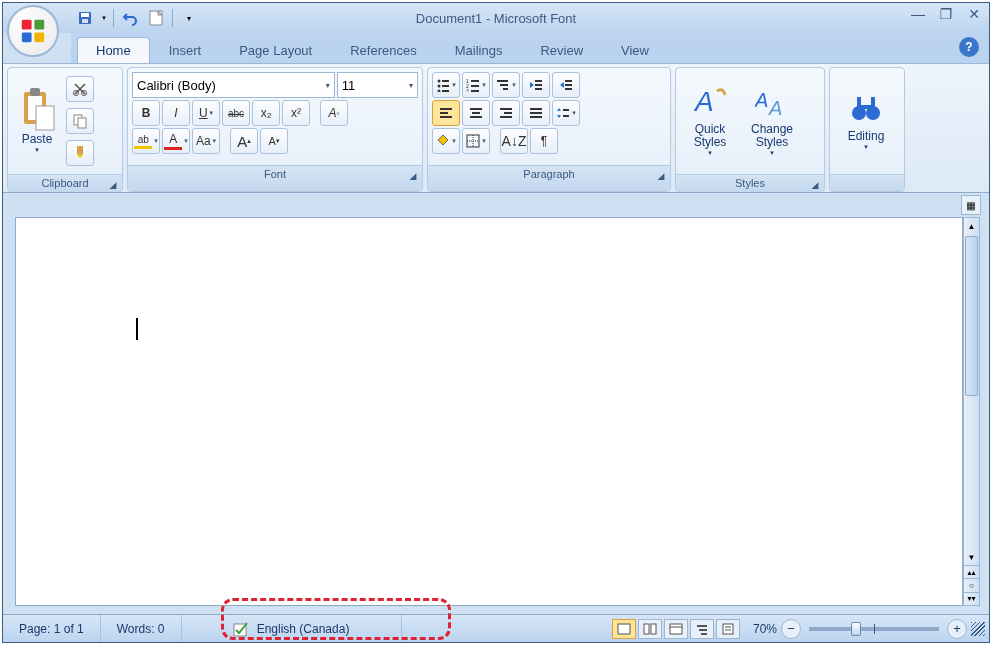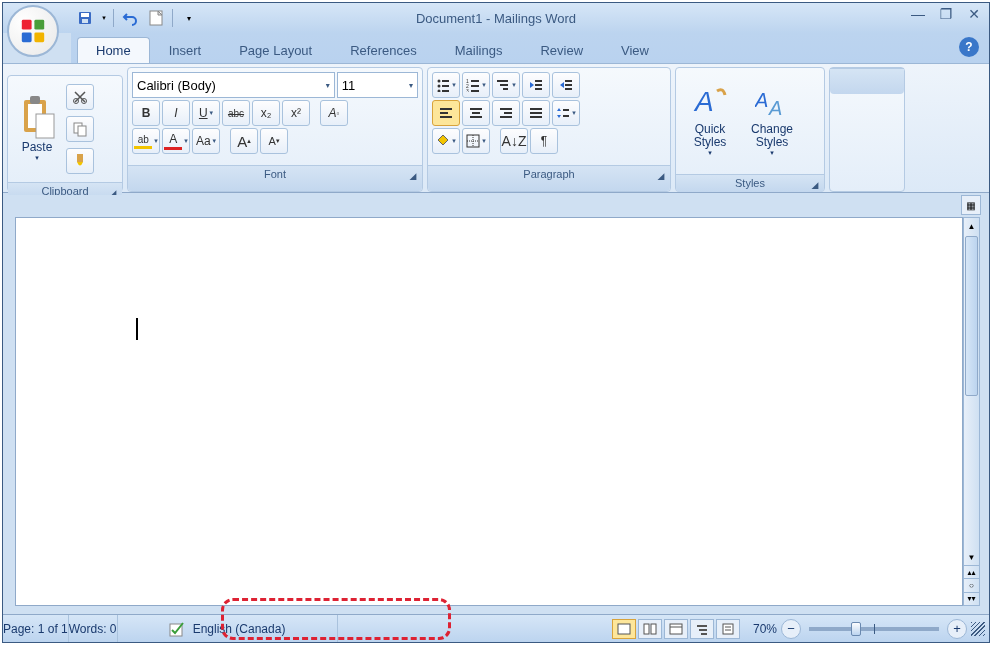--- a/index.html
+++ b/index.html
@@ -44,21 +44,21 @@
 .doc-scroll { flex:1; border:1px solid #8fa9c9; background:#fff; margin:22px 22px 8px 8px; position:relative; overflow:hidden; }
 .cursor-blink { position:absolute; left:120px; top:100px; width:2px; height:22px; background:#000; }
 .vscroll { position:absolute; right:5px; top:22px; bottom:8px; width:17px; background:linear-gradient(90deg,#e7eff9,#cfe0f2); border:1px solid #9cb7d6; }
 .vscroll .thumb { position:absolute; top:18px; left:1px; right:1px; height:160px; background:linear-gradient(90deg,#d6e6f7,#bcd4ef); border:1px solid #8fa9c9; border-radius:2px; }
 .vscroll .arrow-up, .vscroll .arrow-dn { position:absolute; left:0; right:0; height:16px; display:flex; align-items:center; justify-content:center; font-size:8px; }
 .vscroll .arrow-up { top:0; } .vscroll .arrow-dn { bottom:40px; }
 .vscroll .browse { position:absolute; bottom:0; left:0; right:0; height:40px; display:flex; flex-direction:column; }
 .vscroll .browse div { flex:1; display:flex; align-items:center; justify-content:center; font-size:8px; border-top:1px solid #9cb7d6; }
 
 .statusbar { position:absolute; bottom:0; left:0; right:0; height:28px; background:linear-gradient(#d6e6f7,#bcd4ef); border-top:1px solid #8fa9c9; display:flex; align-items:center; font-size:12px; color:#1a3a6e; }
-.status-seg { padding:0 0; height:100%; display:flex; align-items:center; border-right:1px solid #a9c2dd; gap:6px; }
+.status-seg { padding:0 16px; height:100%; display:flex; align-items:center; border-right:1px solid #a9c2dd; gap:6px; }
 .status-right { margin-left:auto; display:flex; align-items:center; height:100%; }
 .view-btn { width:24px; height:20px; border:1px solid #9cb7d6; background:#e7eff9; margin:0 1px; display:flex; align-items:center; justify-content:center; font-size:10px; }
 .view-btn.active { background:#fde69a; border-color:#d8a33c; }
 .zoom-slider { width:130px; height:4px; background:#8fa9c9; margin:0 8px; position:relative; }
 .zoom-slider .tick { position:absolute; left:50%; top:-3px; width:1px; height:10px; background:#3b5a82; }
 .zoom-slider .knob { position:absolute; left:32%; top:-5px; width:10px; height:14px; background:linear-gradient(#fdfdfe,#bcd4ef); border:1px solid #6a89b0; border-radius:2px; }
 .zoom-btn { width:20px; height:20px; border:1px solid #9cb7d6; border-radius:50%; background:#e7eff9; display:flex; align-items:center; justify-content:center; font-size:13px; }
 .callout { position:absolute; border:3px dashed #d23; border-radius:12px; pointer-events:none; }
 .resize-grip { width:14px; height:14px; margin-left:4px; margin-right:4px; background:repeating-linear-gradient(135deg,#3b5a82 0 1px,transparent 1px 3px); }
 
@@ -97,42 +97,42 @@
       </div>
       <div class="qat-btn">
         <svg width="14" height="16" viewBox="0 0 14 16">
             <rect x="1" y="1" width="12" height="14" fill="#fff" stroke="#888"></rect>
             <path d="M9 1 L13 5 L9 5 Z" fill="#ddd" stroke="#888"></path>
           </svg>
       </div>
       <div class="qat-sep"></div>
       <div class="qat-btn" style="font-size:8px;">▾</div>
     </div>
-    <div class="title-text">Document1 - Mailings Word</div>
+    <div class="title-text">Document1 - Microsoft Font</div>
     <div class="win-controls">
       <div class="win-ctrl">—</div>
       <div class="win-ctrl">❐</div>
       <div class="win-ctrl">✕</div>
     </div>
   </div>
 
   <div class="tabstrip">
     <div class="tab active">Home</div>
     <div class="tab">Insert</div>
     <div class="tab">Page Layout</div>
     <div class="tab">References</div>
     <div class="tab">Mailings</div>
     <div class="tab">Review</div>
     <div class="tab">View</div>
     <div class="help-btn">?</div>
   </div>
 
   <div class="ribbon">
 
-    <div class="group" style="width:116px;margin-top:8px;">
+    <div class="group" style="width:116px;">
       <div class="group-body">
         <div class="big-btn" style="width:52px;">
           <svg class="clipboard-icon" viewBox="0 0 38 44">
             <rect x="6" y="4" width="22" height="32" fill="#d9a24a" rx="2"></rect>
             <rect x="10" y="8" width="14" height="24" fill="#fff"></rect>
             <rect x="12" y="0" width="10" height="8" fill="#888" rx="2"></rect>
             <rect x="18" y="18" width="18" height="24" fill="#fff" stroke="#999"></rect>
           </svg>
           <span>Paste</span>
           <span style="font-size:7px;">▾</span>
@@ -354,20 +354,33 @@
               <text x="14" y="30" font-size="20" font-family="serif" fill="#5a9bd4" font-style="italic">A</text>
             </svg>
           <span style="text-align:center;line-height:1.1;">Change Styles</span>
             <span style="font-size:7px;">▾</span>
         </div>
       </div>
       <div class="group-label"><span>Styles</span><span class="launcher">◢</span></div>
     </div>
 
     <div class="group" style="width:76px;">
+      <div class="group-body">
+        <div class="big-btn" style="width:66px;">
+          <svg class="icon-lg" viewBox="0 0 34 34">
+              <circle cx="10" cy="22" r="7" fill="#2a6bd4"></circle>
+              <circle cx="24" cy="22" r="7" fill="#2a6bd4"></circle>
+              <rect x="8" y="6" width="4" height="12" fill="#2a6bd4"></rect>
+              <rect x="22" y="6" width="4" height="12" fill="#2a6bd4"></rect>
+              <rect x="12" y="14" width="10" height="4" fill="#2a6bd4"></rect>
+            </svg>
+          <span>Editing</span>
+            <span style="font-size:7px;">▾</span>
+        </div>
+      </div>
       <div class="group-label"></div>
     </div>
 
   </div>
 
   <div class="docarea">
     <div class="ruler-toggle">▦</div>
     <div class="doc-scroll">
       <div class="cursor-blink"></div>
     </div>

